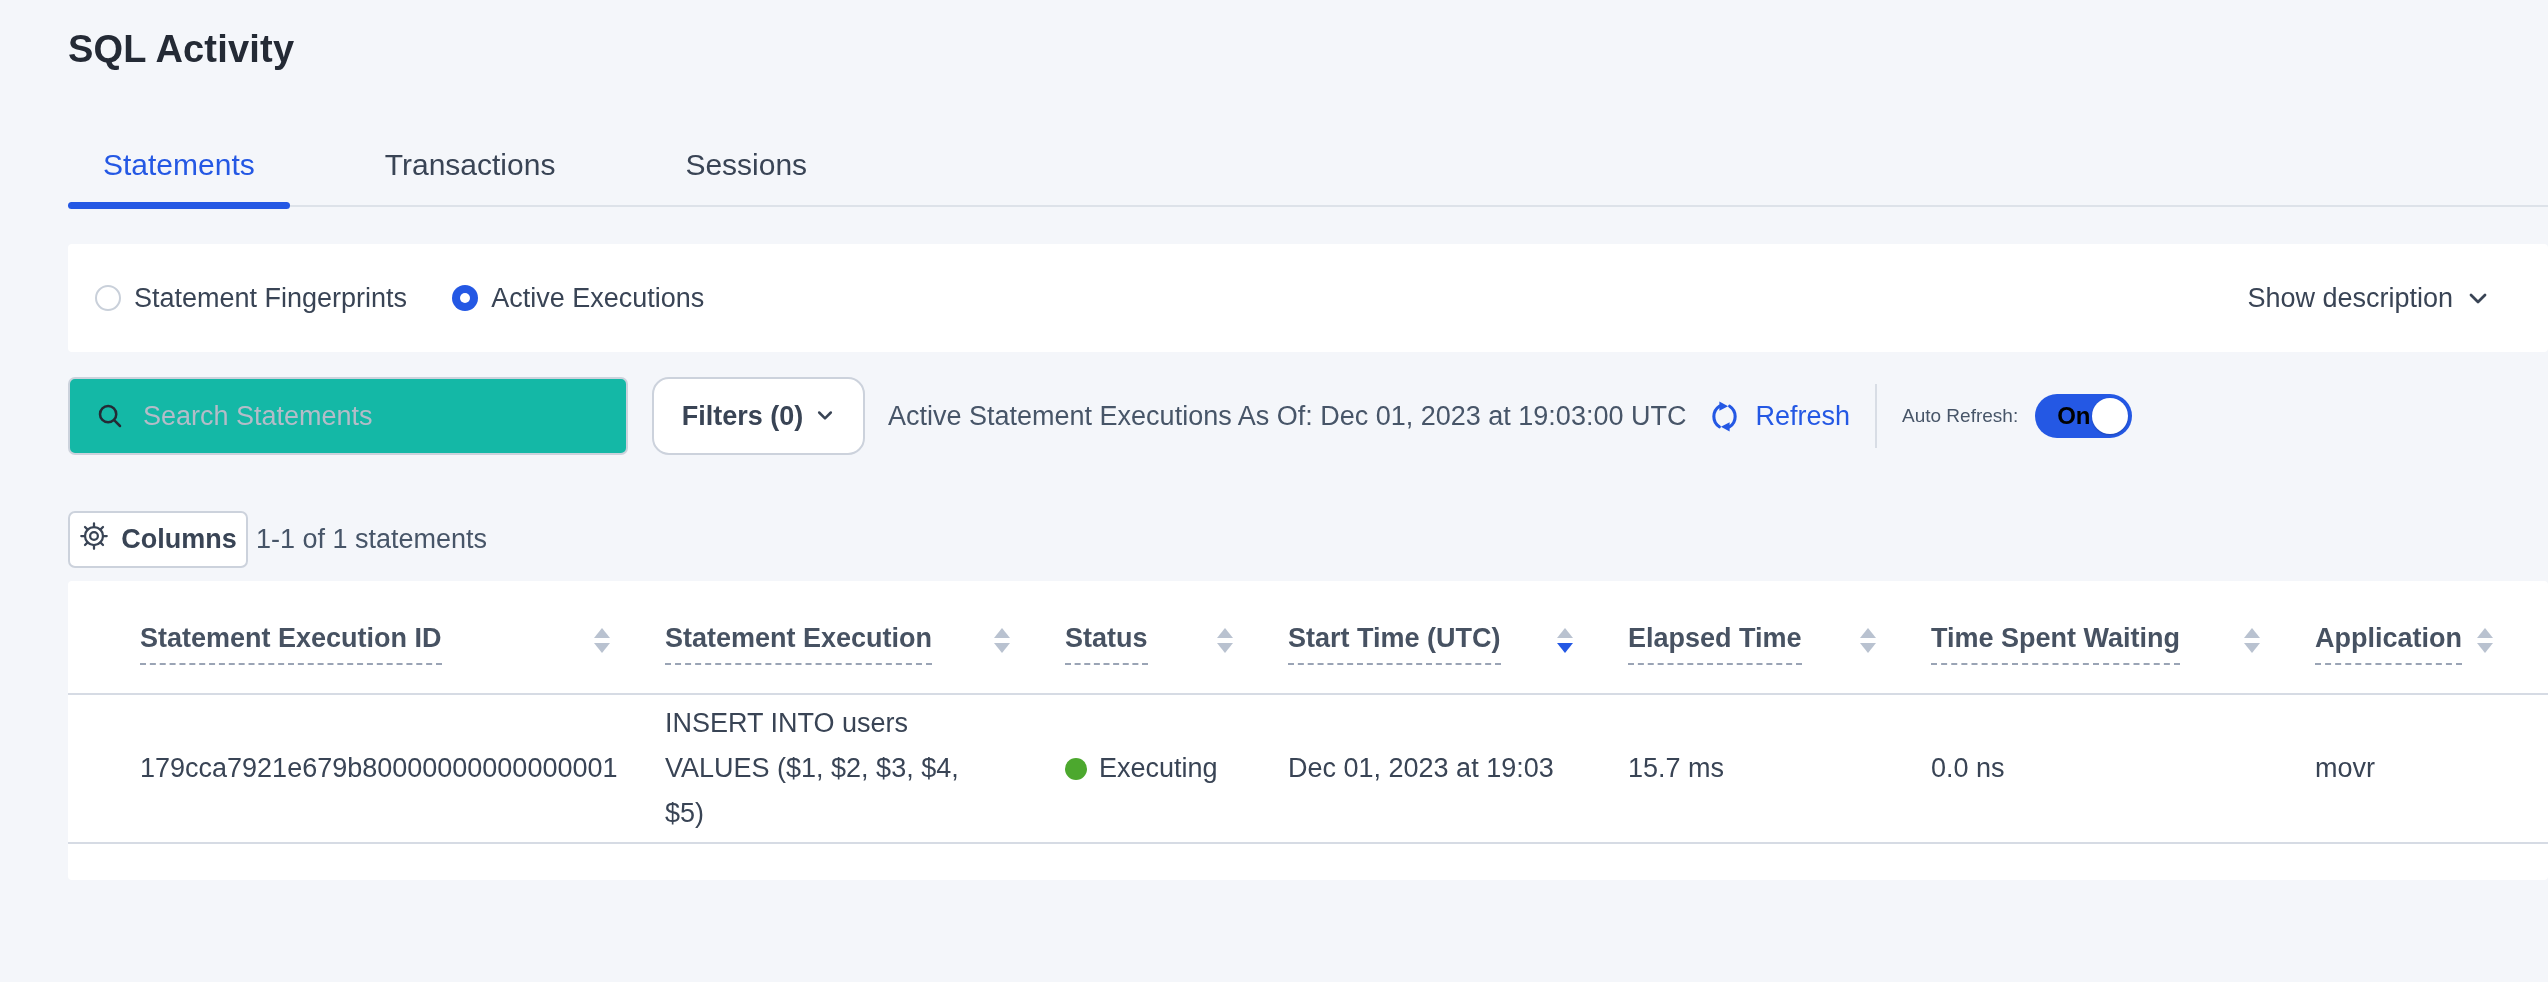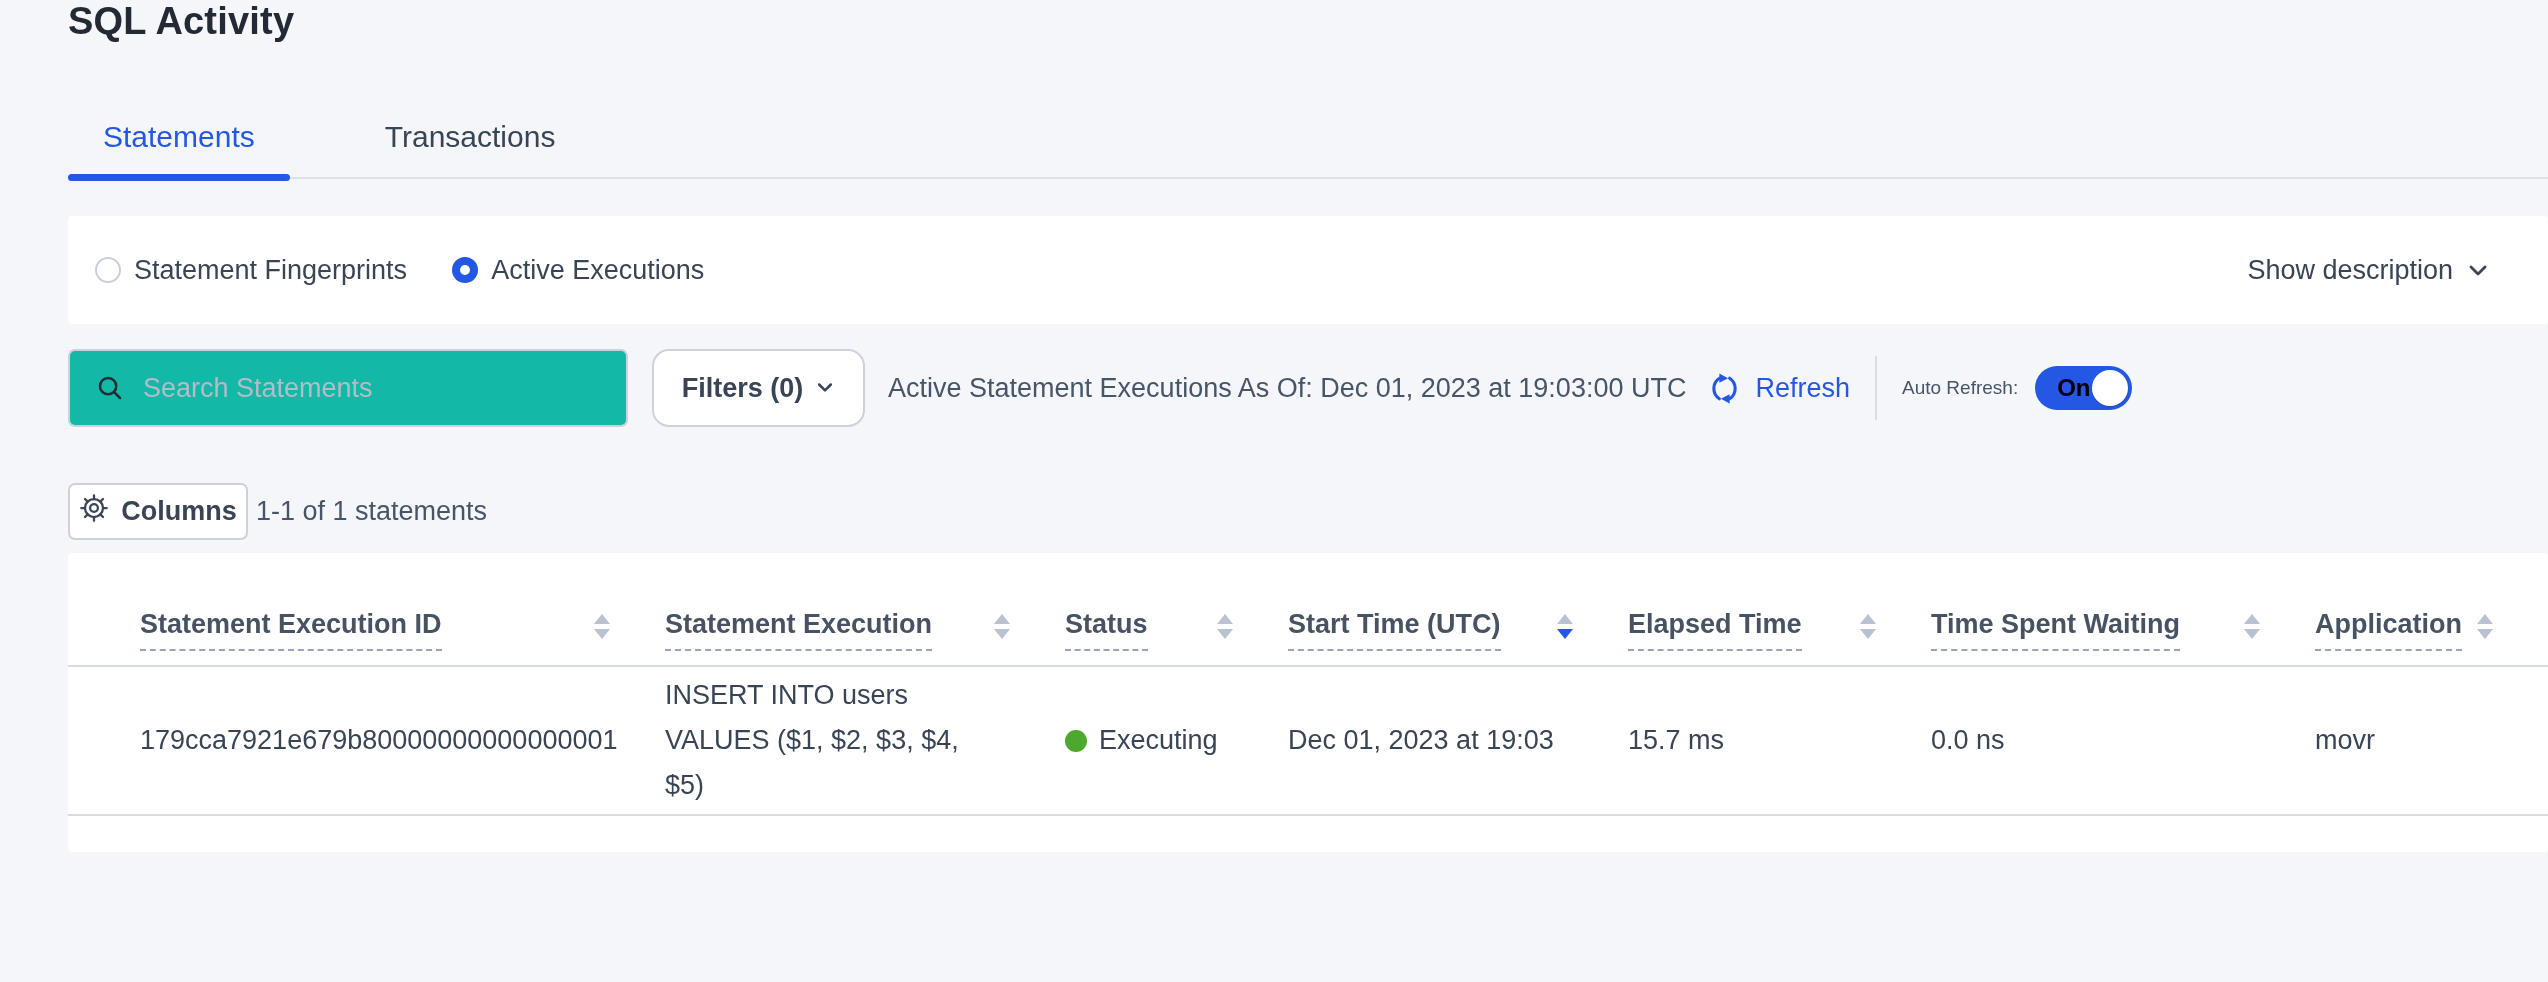--- a/index.html
+++ b/index.html
@@ -6,20 +6,21 @@
   html,body { width:2548px; height:982px; overflow:hidden; }
   body {
     background:#f4f6fa;
     font-family:"Liberation Sans","DejaVu Sans",sans-serif;
     color:#394455;
   }
   .page { padding-left:68px; }
 
   
   .page-title {
+    padding-top:28px;
     font-size:38px; font-weight:700; color:#242a35;
     letter-spacing:0.2px;
   }
 
   
   .tabs {
     margin-top:78px;
     display:flex;
     border-bottom:2px solid #dde2e9;
   }
@@ -112,21 +113,21 @@
 
   
   .table-card { margin-top:13px; padding-bottom:36px; }
   .tgrid {
     display:grid;
     grid-template-columns:525px 400px 223px 340px 303px 384px minmax(0,1fr);
     padding-left:72px;
   }
   .thead {
     height:114px; align-items:end;
-    padding-bottom:14px;
+    padding-bottom:28px;
     border-bottom:2px solid #d6dbe4;
   }
   .th {
     display:flex; align-items:center; justify-content:space-between;
     padding-right:55px; cursor:pointer;
   }
   .th-label {
     font-size:27px; font-weight:700; color:#475262;
     border-bottom:2px dashed #9aa4b5; padding-bottom:9px;
   }
@@ -148,20 +149,21 @@
 </head>
 <body>
 
 <div class="page">
 
   <h1 class="page-title">SQL Activity</h1>
 
   <div class="tabs">
     <div class="tab active">Statements</div>
     <div class="tab">Transactions</div>
+    <div class="tab">Sessions</div>
   </div>
 
   <div class="card switch-card">
     <div class="radio-group">
       <div class="radio-option">
         <span class="radio"></span>
         <span class="radio-label">Statement Fingerprints</span>
       </div>
       <div class="radio-option">
         <span class="radio selected"></span>

